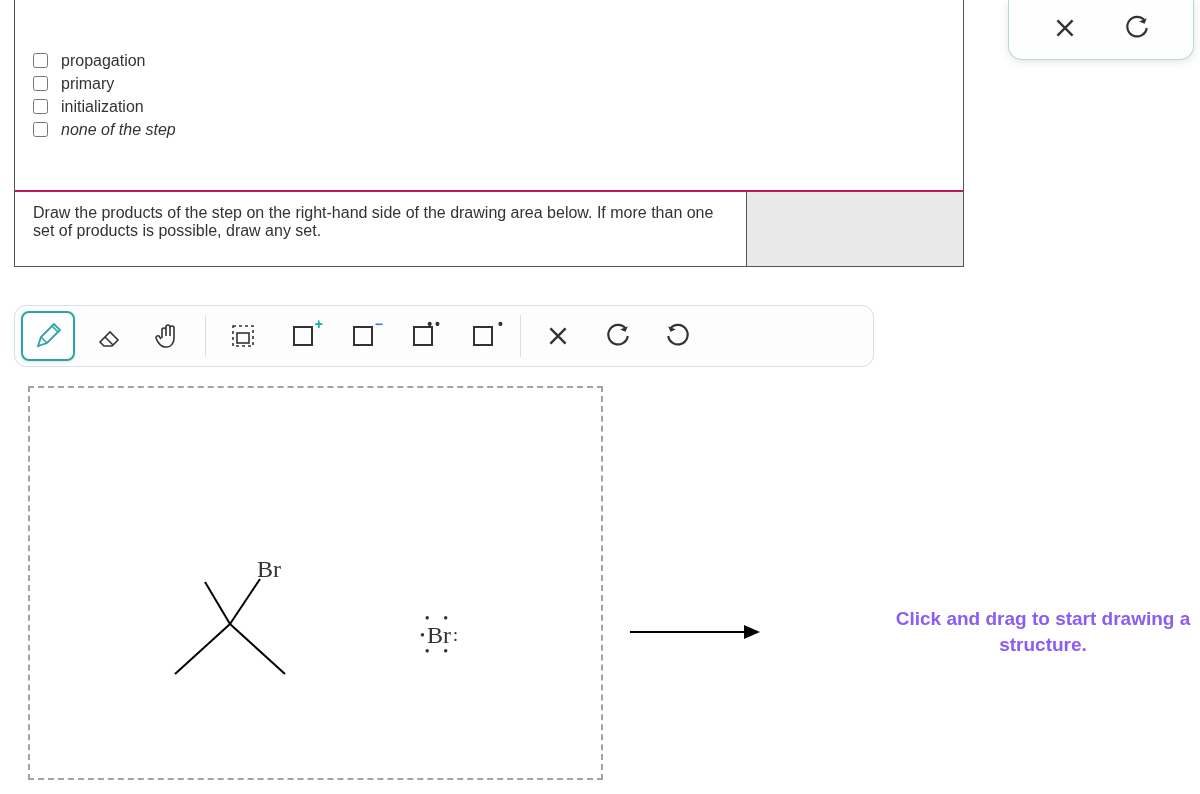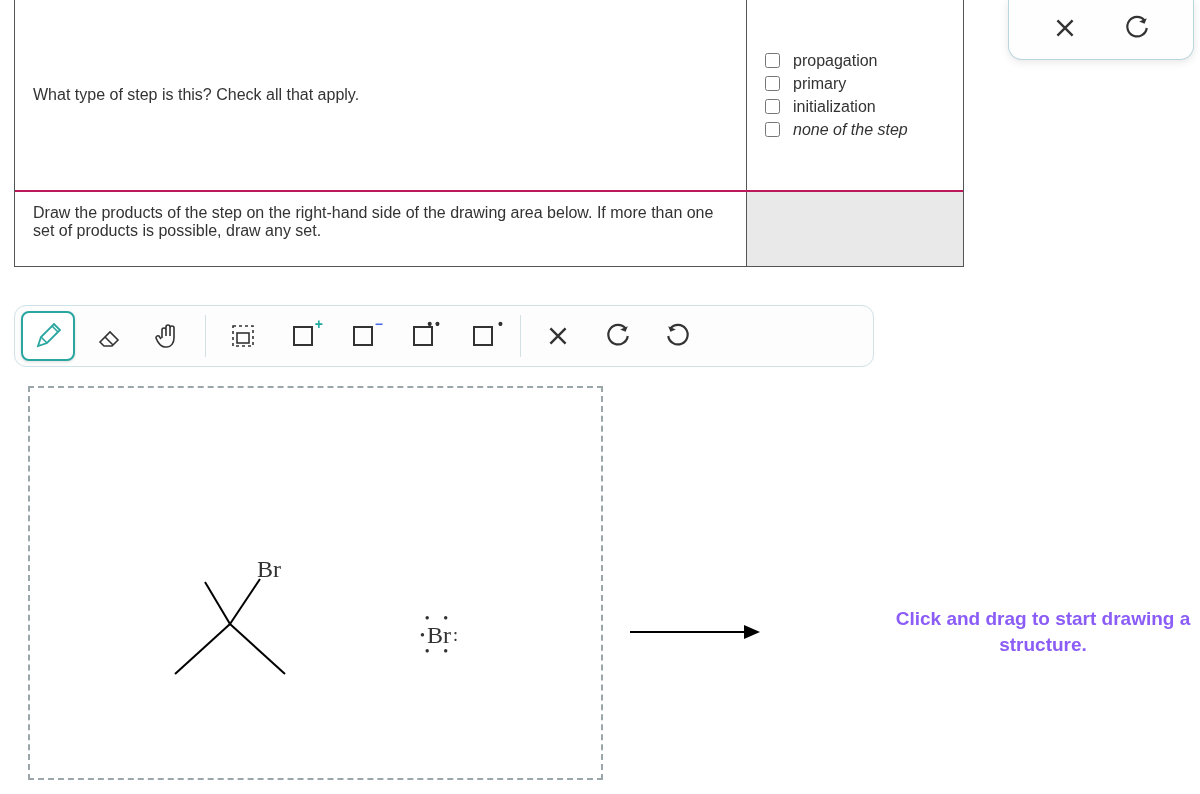--- a/index.html
+++ b/index.html
@@ -199,23 +199,20 @@
   
   svg.icon { width: 26px; height: 26px; stroke: #333; fill: none; stroke-width: 1.6; }
   svg.icon-lg { width: 32px; height: 32px; }
 
 </style>
 </head>
 <body>
 
 <div class="question-table">
   <div class="question-row">
-    <div class="question-cell">
-      <span>What type of step is this? Check all that apply.</span>
-    </div>
     <div class="answer-cell">
       <label class="chk-row">
         <input type="checkbox" style="">
         <span>propagation</span>
       </label>
       <label class="chk-row">
         <input type="checkbox" style="">
         <span>primary</span>
       </label>
       <label class="chk-row">

